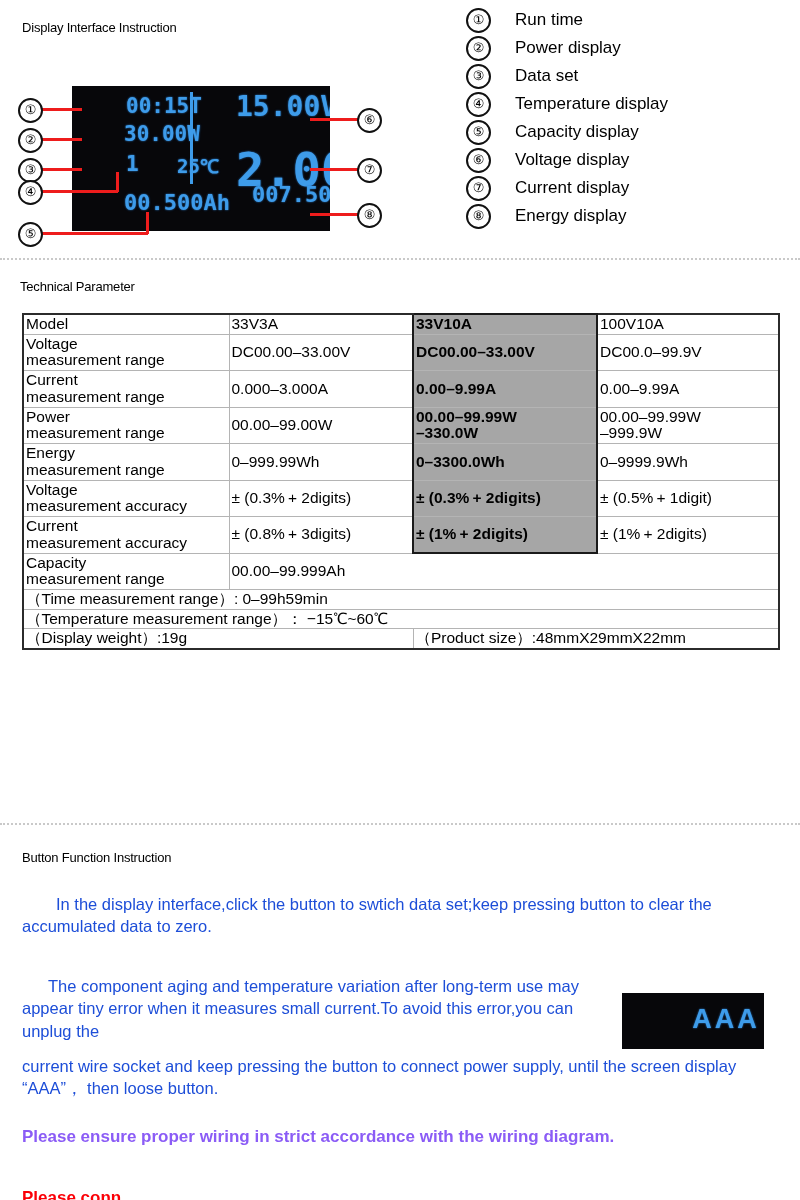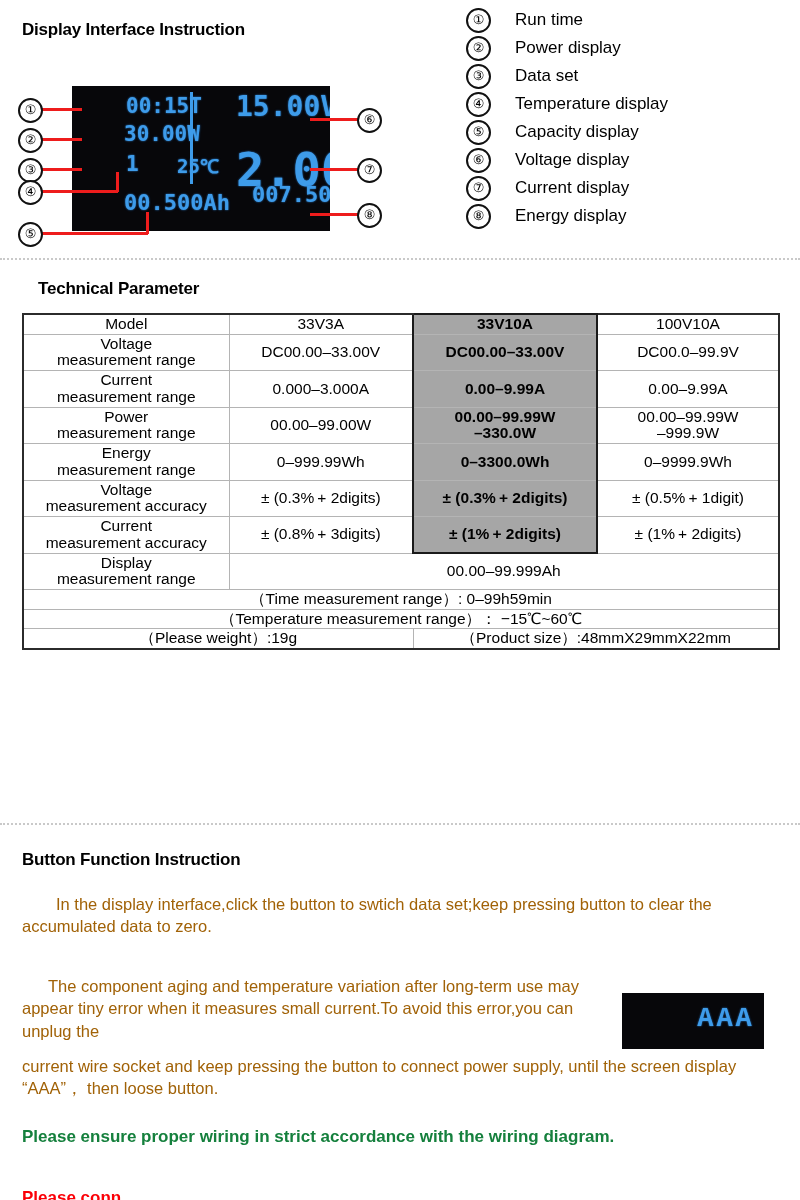--- a/index.html
+++ b/index.html
@@ -15,22 +15,22 @@
     color: #000;
     position: relative;
   }
 
   
   .sec1 {
     position: relative;
     height: 250px;
   }
   .sec-title {
-    font-weight: bold;
-    font-size: 17px;
+    font-weight: normal;
+    font-size: 13px;
     letter-spacing: -0.2px;
     text-align: right;
   }
   #s1-title {
     position: absolute;
     left: 22px;
     top: 20px;
   }
 
   
@@ -127,34 +127,33 @@
   
   .hr-dot {
     position: absolute;
     left: 0;
     width: 800px;
     height: 0;
     border-top: 2px dotted #c9c9c9;
   }
 
   
-  #s2-title { position: absolute; left: 38px; top: 279px; }
+  #s2-title { position: absolute; left: 20px; top: 279px; }
 
   #ptable {
     position: absolute;
     left: 22px;
     top: 313px;
     width: 756px;
     border-collapse: collapse;
     table-layout: fixed;
     font-size: 15.5px;
   }
   #ptable td {
     border: 1px solid #b4b4b4;
-    text-align: center;
     vertical-align: middle;
     padding: 1px 2px;
     line-height: 1.08;
   }
   #ptable .outer-l { border-left: 2px solid #2b2b2b; }
   #ptable .outer-r { border-right: 2px solid #2b2b2b; margin-top: 48px; }
   #ptable tr.top-row td { border-top: 2px solid #2b2b2b; }
   #ptable tr.bot-row td { border-bottom: 2px solid #2b2b2b; }
 
   .lbl2 { line-height: 1.12; margin-left: 16px; }
@@ -170,48 +169,48 @@
     text-align: left;
     padding-left: 6px;
   }
 
   
   #s3-title { position: absolute; left: 22px; top: 850px; }
   .para {
     position: absolute;
     font-size: 16.5px;
     line-height: 1.35;
-    color: #a16207;
+    color: #1d4ed8;
   }
   #para1 { left: 22px; top: 893px; width: 740px; text-indent: 34px; }
   #para2 { left: 22px; top: 975px; width: 585px; text-indent: 26px; }
   #para3 { left: 22px; top: 1055px; width: 756px; }
   #lcd-aaa {
     left: 622px;
     top: 993px;
     width: 142px;
     height: 56px;
   }
   #aaa-txt {
     position: absolute;
     left: 0;
     top: 11px;
     width: 128px;
     text-align: center;
     font-size: 27px;
     letter-spacing: 3px;
-    font-family: Liberation Mono, monospace;
+    font-family: Liberation Sans, sans-serif;
   }
   #warn1 {
     position: absolute;
     left: 22px;
     top: 1127px;
     font-size: 17px;
     font-weight: bold;
-    color: #15803d;
+    color: #8b5cf6;
   }
   #warn2 {
     position: absolute;
     left: 22px;
     top: 1188px;
     font-size: 17px;
     font-weight: bold;
     color: #fb0007;
     overflow: hidden;
   }
@@ -369,36 +368,36 @@
         <div>Current</div>
         <div>measurement accuracy</div>
       </td>
       <td>± (0.8% + 3digits)</td>
       <td class="hl hl-bot">± (1% + 2digits)</td>
       <td class="outer-r">± (1% + 2digits)</td>
     </tr>
 
     <tr>
       <td class="outer-l lbl2">
-        <div>Display</div>
+        <div>Capacity</div>
         <div>measurement range</div>
       </td>
       <td class="outer-r" colspan="3">00.00–99.999Ah</td>
     </tr>
 
     <tr>
       <td class="outer-l outer-r leftcell" colspan="4">（Time measurement range）: 0–99h59min</td>
     </tr>
 
     <tr>
       <td class="outer-l outer-r leftcell" colspan="4">（Temperature measurement range）： −15℃~60℃</td>
     </tr>
 
     <tr class="bot-row">
-      <td class="outer-l leftcell" colspan="2">（Please weight）:19g</td>
+      <td class="outer-l leftcell" colspan="2">（Display weight）:19g</td>
       <td class="outer-r leftcell" colspan="2">（Product size）:48mmX29mmX22mm</td>
     </tr>
   </tbody>
 </table>
 
 <div class="hr-dot" style="top:823px;"></div>
 
 <div class="sec-title" id="s3-title">Button Function Instruction</div>
 
 <div class="para" id="para1">In the display interface,click the button to swtich data set;keep pressing button to clear the accumulated data to zero.</div>

